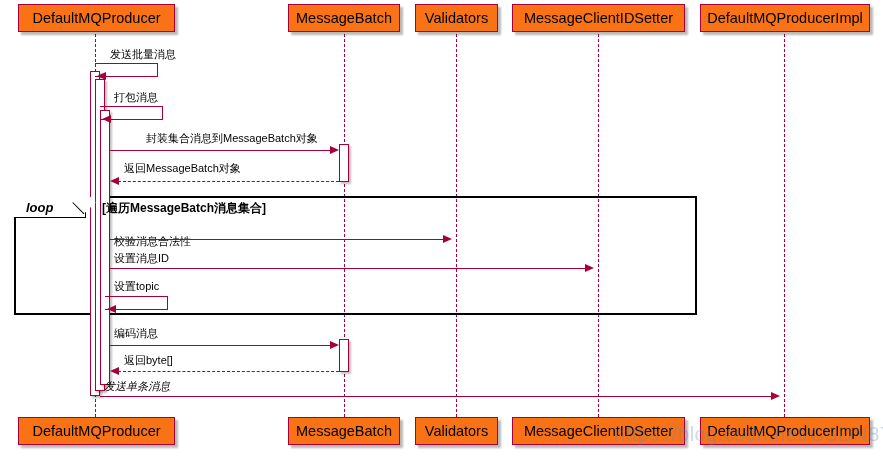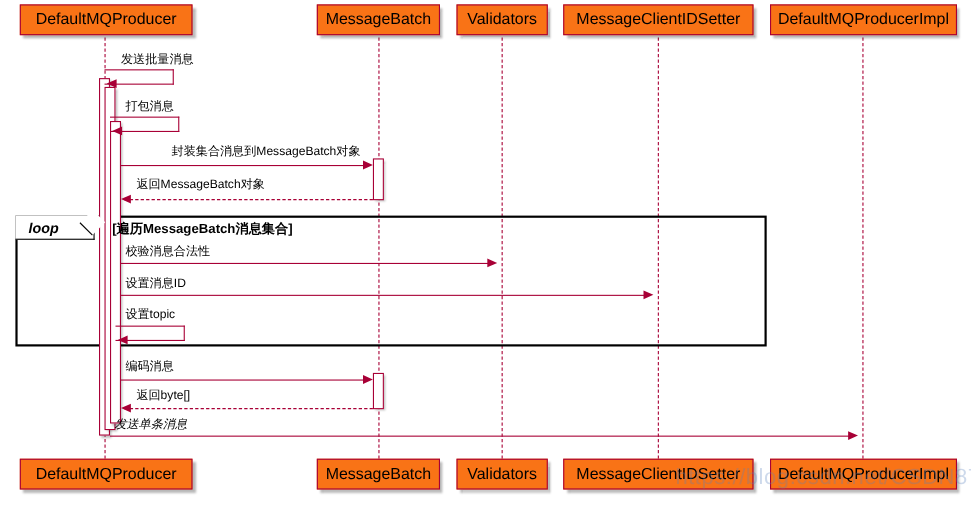--- a/index.html
+++ b/index.html
@@ -165,29 +165,29 @@
   <div class="fragment-cond" style="left:102px; top:202px;">[遍历MessageBatch消息集合]</div>
 
   <div class="msglabel" style="left:110px; top:49px;">发送批量消息</div>
   <div class="selfmsg" style="left:95px; top:63px; width:63px; height:14px;"></div>
   <div class="arrowhead left" style="left:97px; top:72px;"></div>
 
   <div class="msglabel" style="left:114px; top:92px;">打包消息</div>
   <div class="selfmsg" style="left:100px; top:106px; width:63px; height:14px;"></div>
   <div class="arrowhead left" style="left:102px; top:115px;"></div>
 
-  <div class="msglabel" style="left:132px; top:133px;padding-left:24px;">封装集合消息到MessageBatch对象</div>
+  <div class="msglabel" style="left:122px; top:133px;padding-left:24px;">封装集合消息到MessageBatch对象</div>
   <div class="msg" style="left:110px; top:150px; width:224px;"></div>
   <div class="arrowhead right" style="left:330px; top:146px;"></div>
 
   <div class="msglabel" style="left:124px; top:163px;">返回MessageBatch对象</div>
   <div class="msg dashed" style="left:113px; top:181px; width:226px;"></div>
   <div class="arrowhead left" style="left:110px; top:177px;"></div>
 
-  <div class="msglabel" style="left:114px; top:224px;">校验消息合法性</div>
+  <div class="msglabel" style="left:114px; top:236px;">校验消息合法性</div>
   <div class="msg" style="left:110px; top:239px; width:337px;"></div>
   <div class="arrowhead right" style="left:443px; top:235px;"></div>
 
   <div class="msglabel" style="left:114px; top:253px;">设置消息ID</div>
   <div class="msg" style="left:110px; top:268px; width:479px;"></div>
   <div class="arrowhead right" style="left:585px; top:264px;"></div>
 
   <div class="msglabel" style="left:114px; top:281px;">设置topic</div>
   <div class="selfmsg" style="left:105px; top:296px; width:63px; height:14px;"></div>
   <div class="arrowhead left" style="left:107px; top:305px;"></div>

